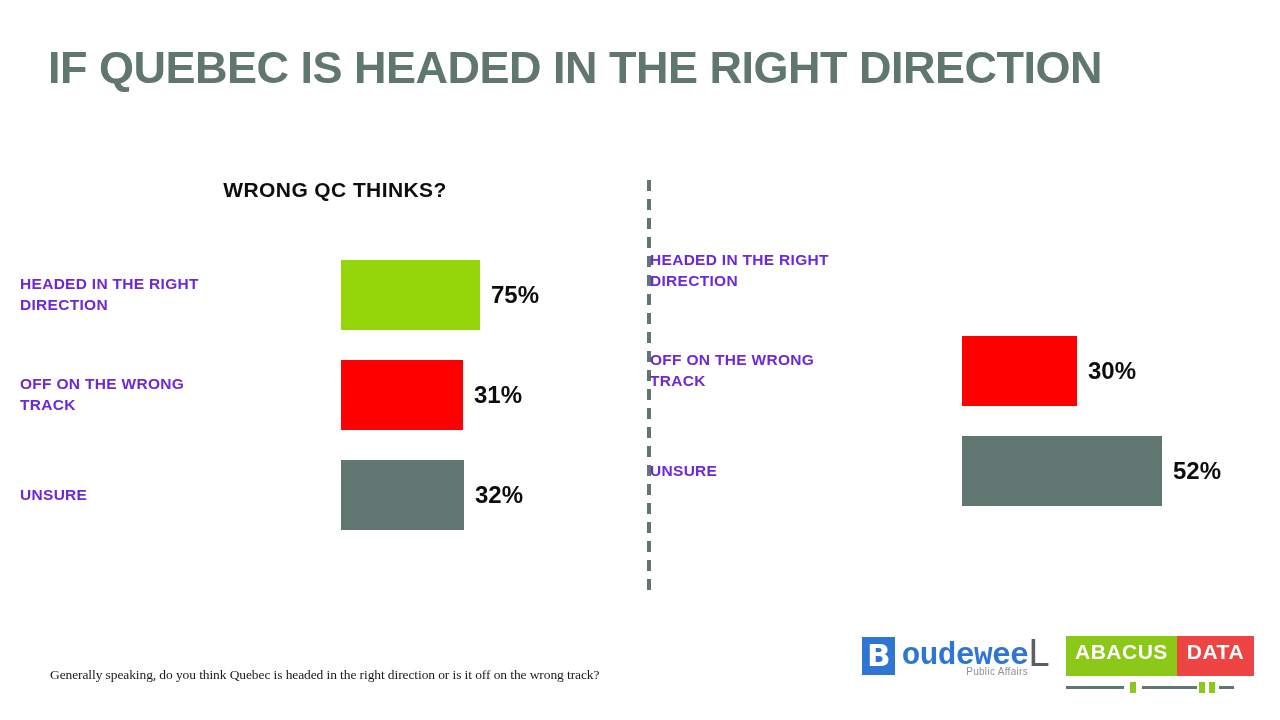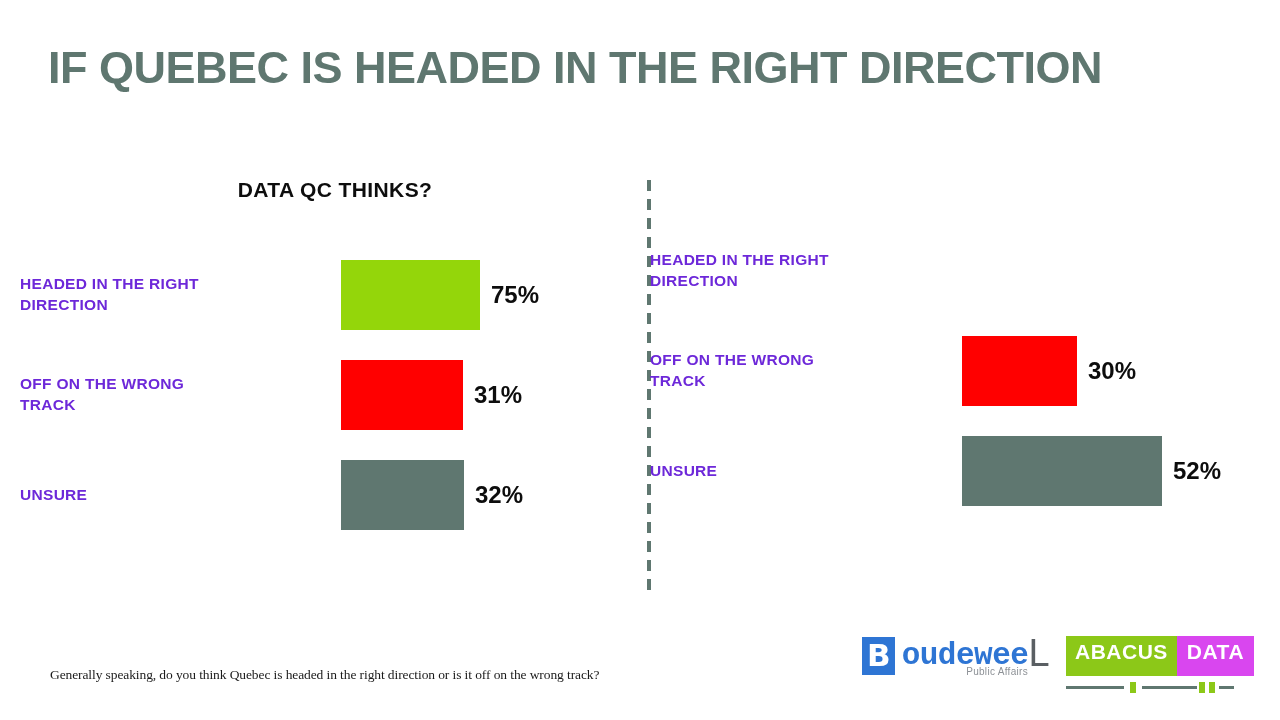--- a/index.html
+++ b/index.html
@@ -162,39 +162,39 @@
   #ab-green {
     background: #8cc818;
     color: #ffffff;
     font-size: 21px;
     font-weight: bold;
     letter-spacing: 0.5px;
     padding: 4px 9px 0 9px;
     line-height: 1.15;
   }
   #ab-gray {
-    background: #d946ef;
+    background: #ef4444;
     color: #ffffff;
     font-size: 21px;
     font-weight: bold;
     letter-spacing: 0.5px;
     padding: 4px 10px 0 10px;
     line-height: 1.15;
   }
   #ab-rail { position: relative; height: 14px; margin-top: 5px; }
   .rail-seg { position: absolute; top: 5px; height: 3px; background: #5f7770; }
   .bead { position: absolute; top: 1px; width: 6px; height: 11px; background: #8cc818; }
 </style>
 </head>
 <body>
 
 <div id="slide-title">IF QUEBEC IS HEADED IN THE RIGHT DIRECTION</div>
 
 <div class="panel" id="panel-qc">
-  <div class="panel-heading">DATA QC THINKS?</div>
+  <div class="panel-heading">WRONG QC THINKS?</div>
   <div class="rows">
 
     <div class="bar-row">
       <div class="cat-label">
         <span>HEADED IN THE RIGHT</span><br>
         <span>DIRECTION</span>
       </div>
       <div class="bar-wrap">
         <span class="bar" style="width:139px;background:#94d60a"></span>
         <span class="bar-value">75%</span>

